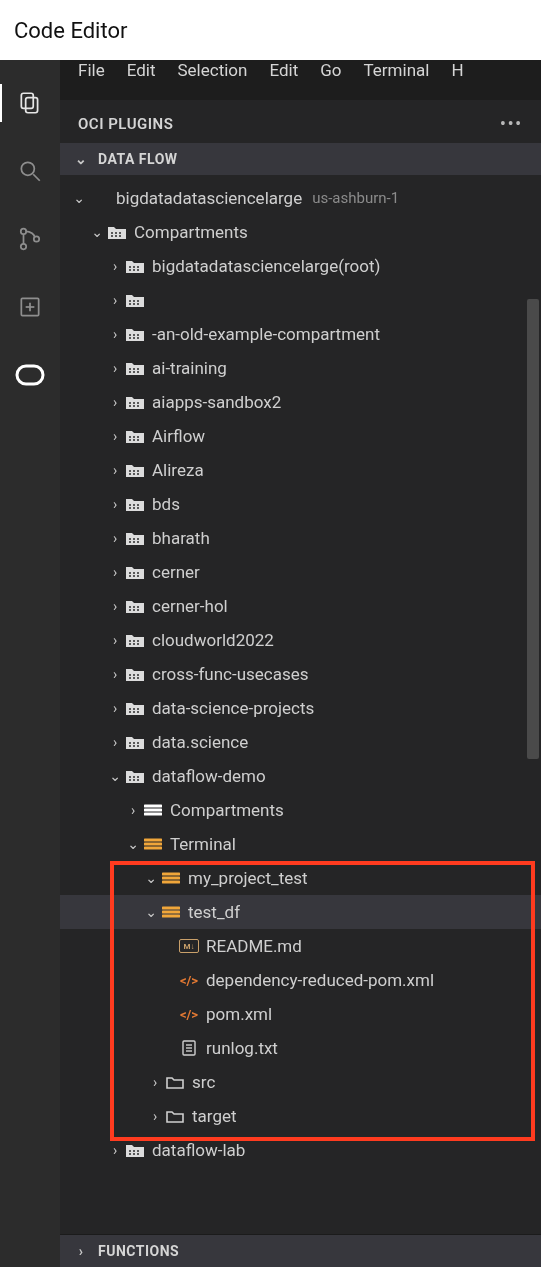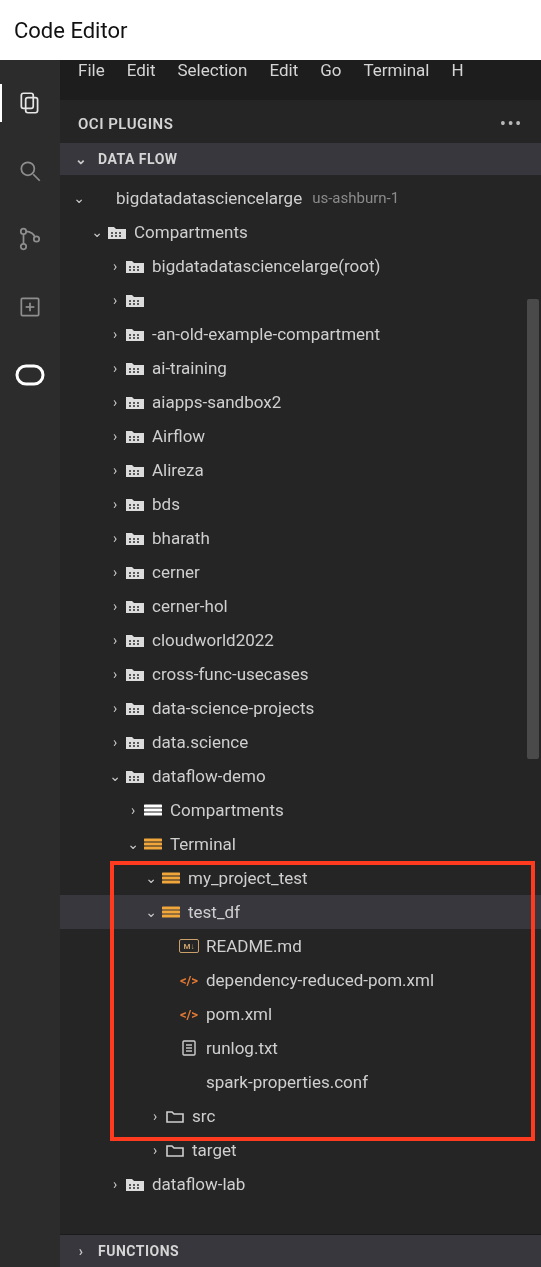--- a/index.html
+++ b/index.html
@@ -482,25 +482,20 @@
           <span class="icon-slot">
             <svg class="ico-txt" width="14" height="16" viewBox="0 0 14 16">
                 <rect x="1" y="1" width="12" height="14" rx="1"></rect>
                 <line x1="4" y1="5" x2="10" y2="5"></line>
                 <line x1="4" y1="8" x2="10" y2="8"></line>
                 <line x1="4" y1="11" x2="10" y2="11"></line>
               </svg>
           </span>
           <span class="label">runlog.txt</span>
         </div>
-        <div class="tree-row" style="padding-left:100px;">
-          <span class="chev blank">›</span>
-          <span class="icon-slot"></span>
-          <span class="label">spark-properties.conf</span>
-        </div>
 
         <div class="tree-row" style="padding-left:86px;">
           <span class="chev">›</span>
           <span class="icon-slot">
             <svg class="ico-folder-outline" width="18" height="14" viewBox="0 0 18 14">
                 <path d="M1 3h5l2 2h9v8H1z"></path>
               </svg>
           </span>
           <span class="label">src</span>
         </div>

